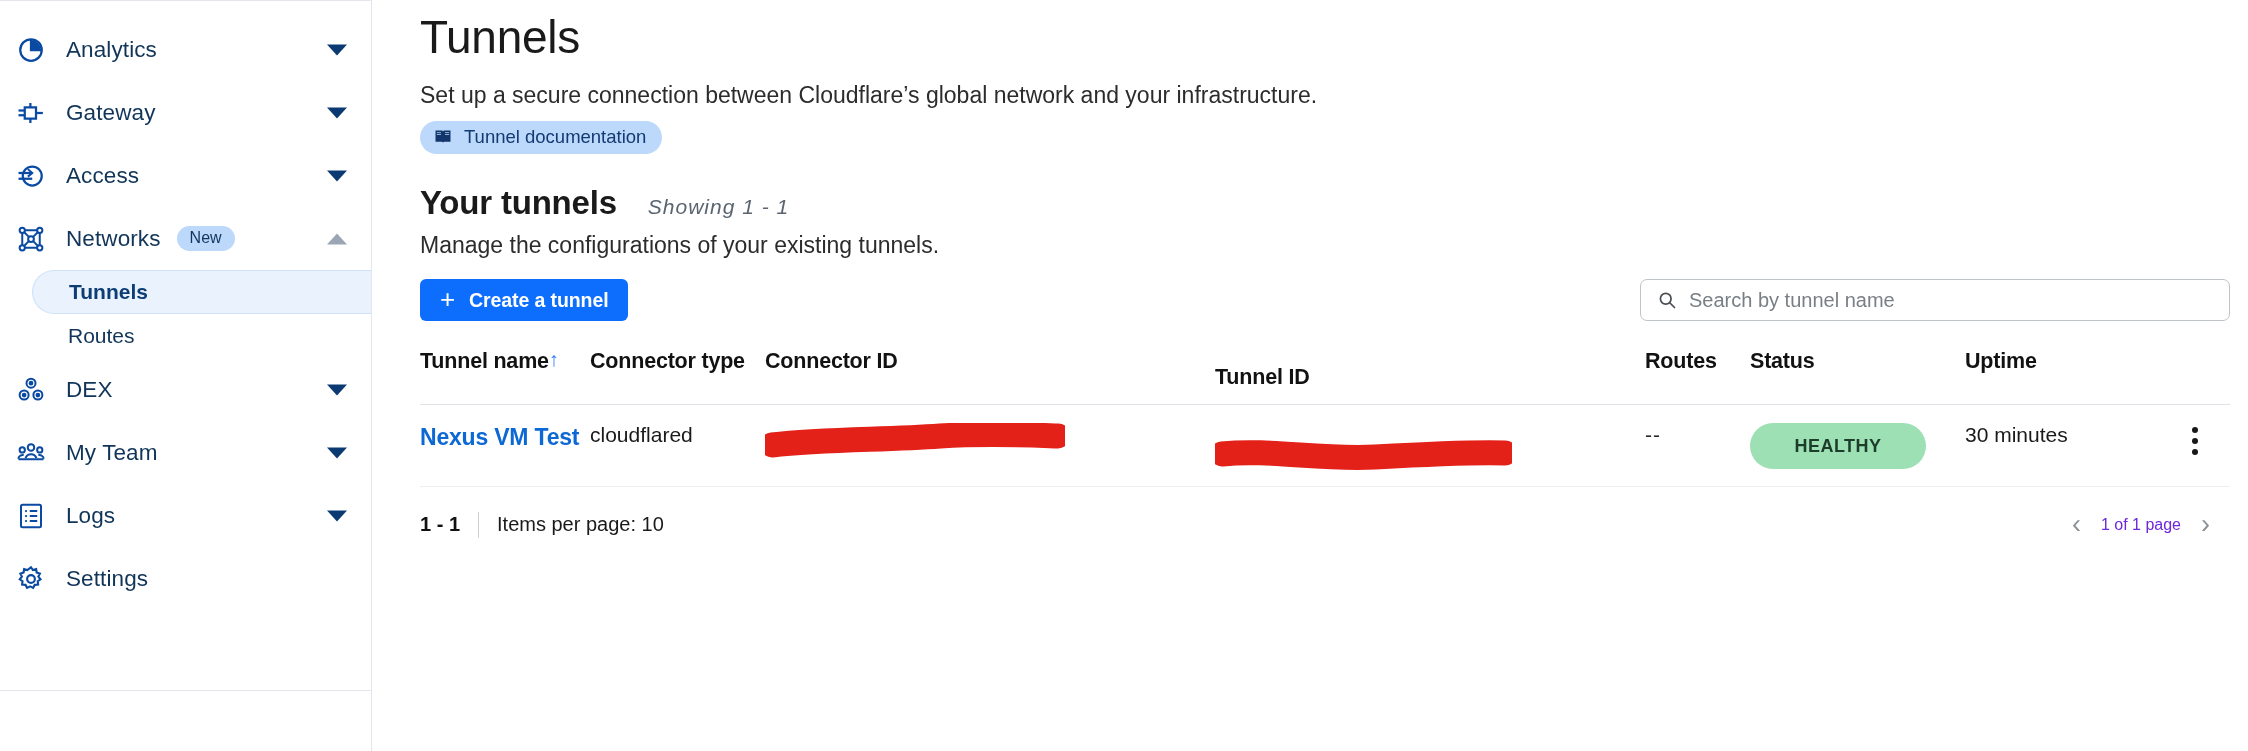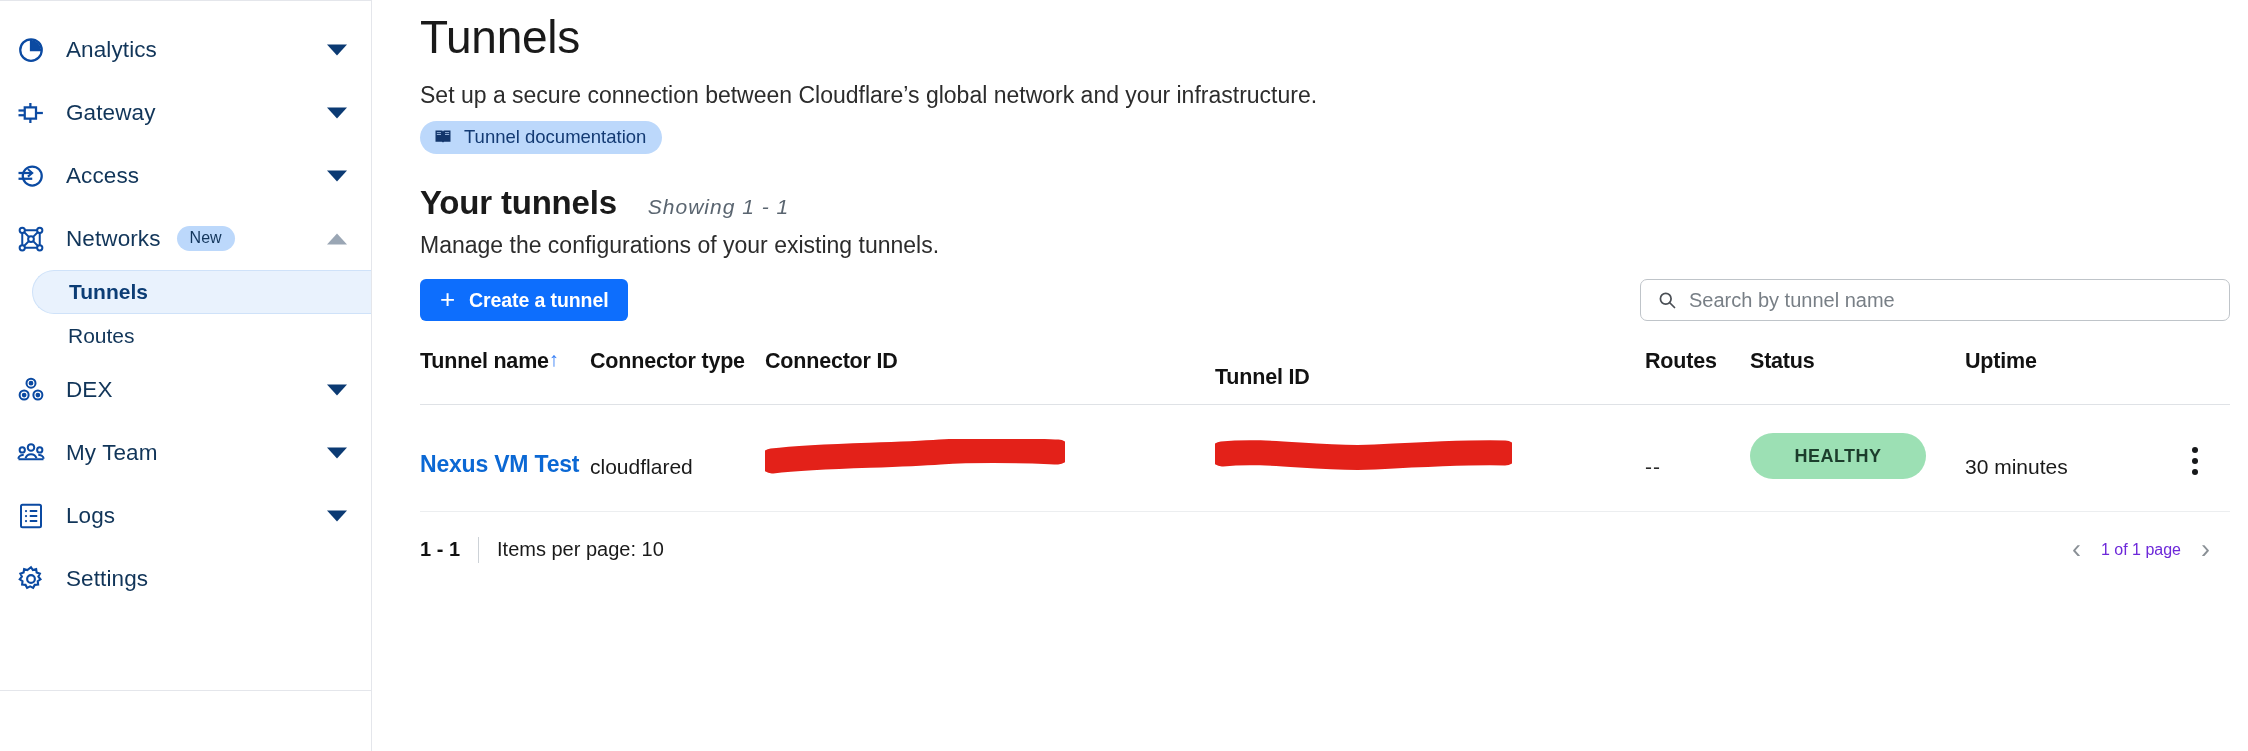--- a/index.html
+++ b/index.html
@@ -212,23 +212,22 @@
     font-size: 21.5px;
     font-weight: 700;
     color: #121212;
     letter-spacing: -0.2px;
     display: flex; align-items: flex-start; gap: 0;
   }
   .sort-arrow { color: #3b82f6; font-size: 20px; line-height: 1; }
   .tbody-row {
     border-bottom: 1px solid #eceef0;
     padding-top: 18px;
-    padding-bottom: 32px;
+    padding-bottom: 7px;
     min-height: 74px;
-    align-items: flex-end;
   }
   .c-name   { width: 170px; flex: 0 0 170px; }
   .c-ctype  { width: 175px; flex: 0 0 175px; }
   .c-cid    { width: 450px; flex: 0 0 450px; }
   .c-tid    { width: 430px; flex: 0 0 430px; margin-top: 16px; }
   .c-routes { width: 105px; flex: 0 0 105px; }
   .c-status { width: 215px; flex: 0 0 215px; }
   .c-uptime { width: 195px; flex: 0 0 195px; }
   .c-kebab  { width: 70px;  flex: 0 0 70px; display:flex; justify-content:center; }
 

